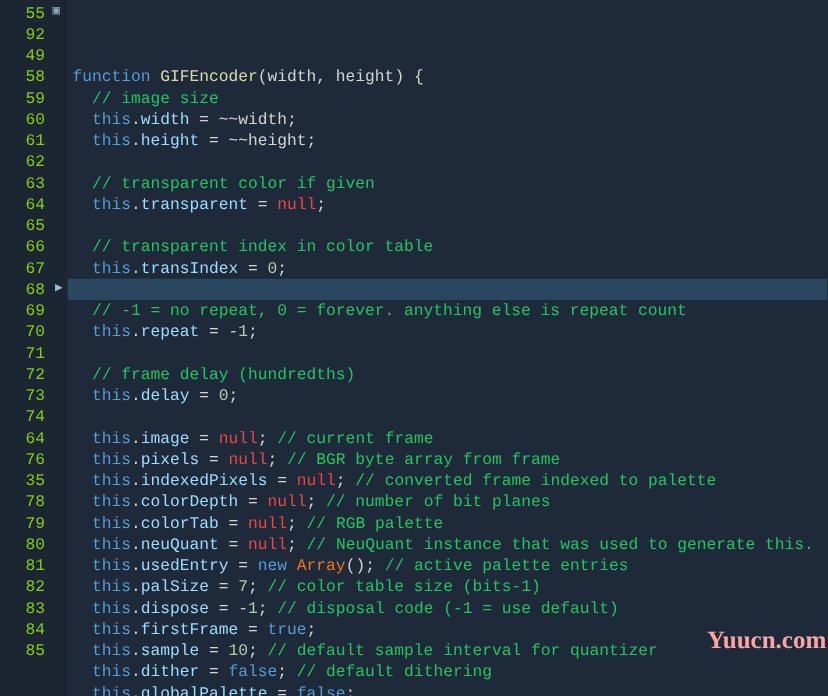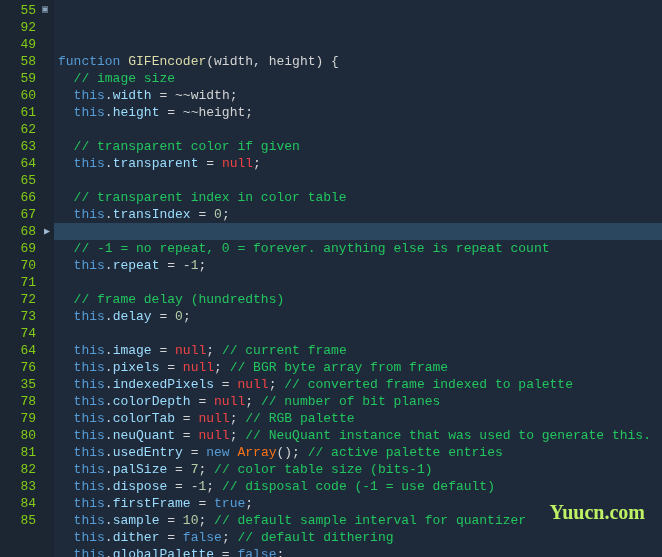--- a/index.html
+++ b/index.html
@@ -80,25 +80,25 @@
     height: 17px;
     color: #9fbad2;
     font-size: 10px;
     line-height: 17px;
     text-align: center;
     z-index: 2;
   }
   .watermark {
     position: absolute;
     bottom: 36px;
-    right: 17px;
+    right: 1px;
     font-family: Georgia, serif;
     font-size: 20px;
     font-weight: bold;
-    color: #bef264;
+    color: #fca5a5;
     z-index: 5;
     pointer-events: none;
   }
 </style>
 </head>
 <body>
 
 <div class="editor">
   <div class="gutter" id="gutter">
       <div class="ln">55</div>

